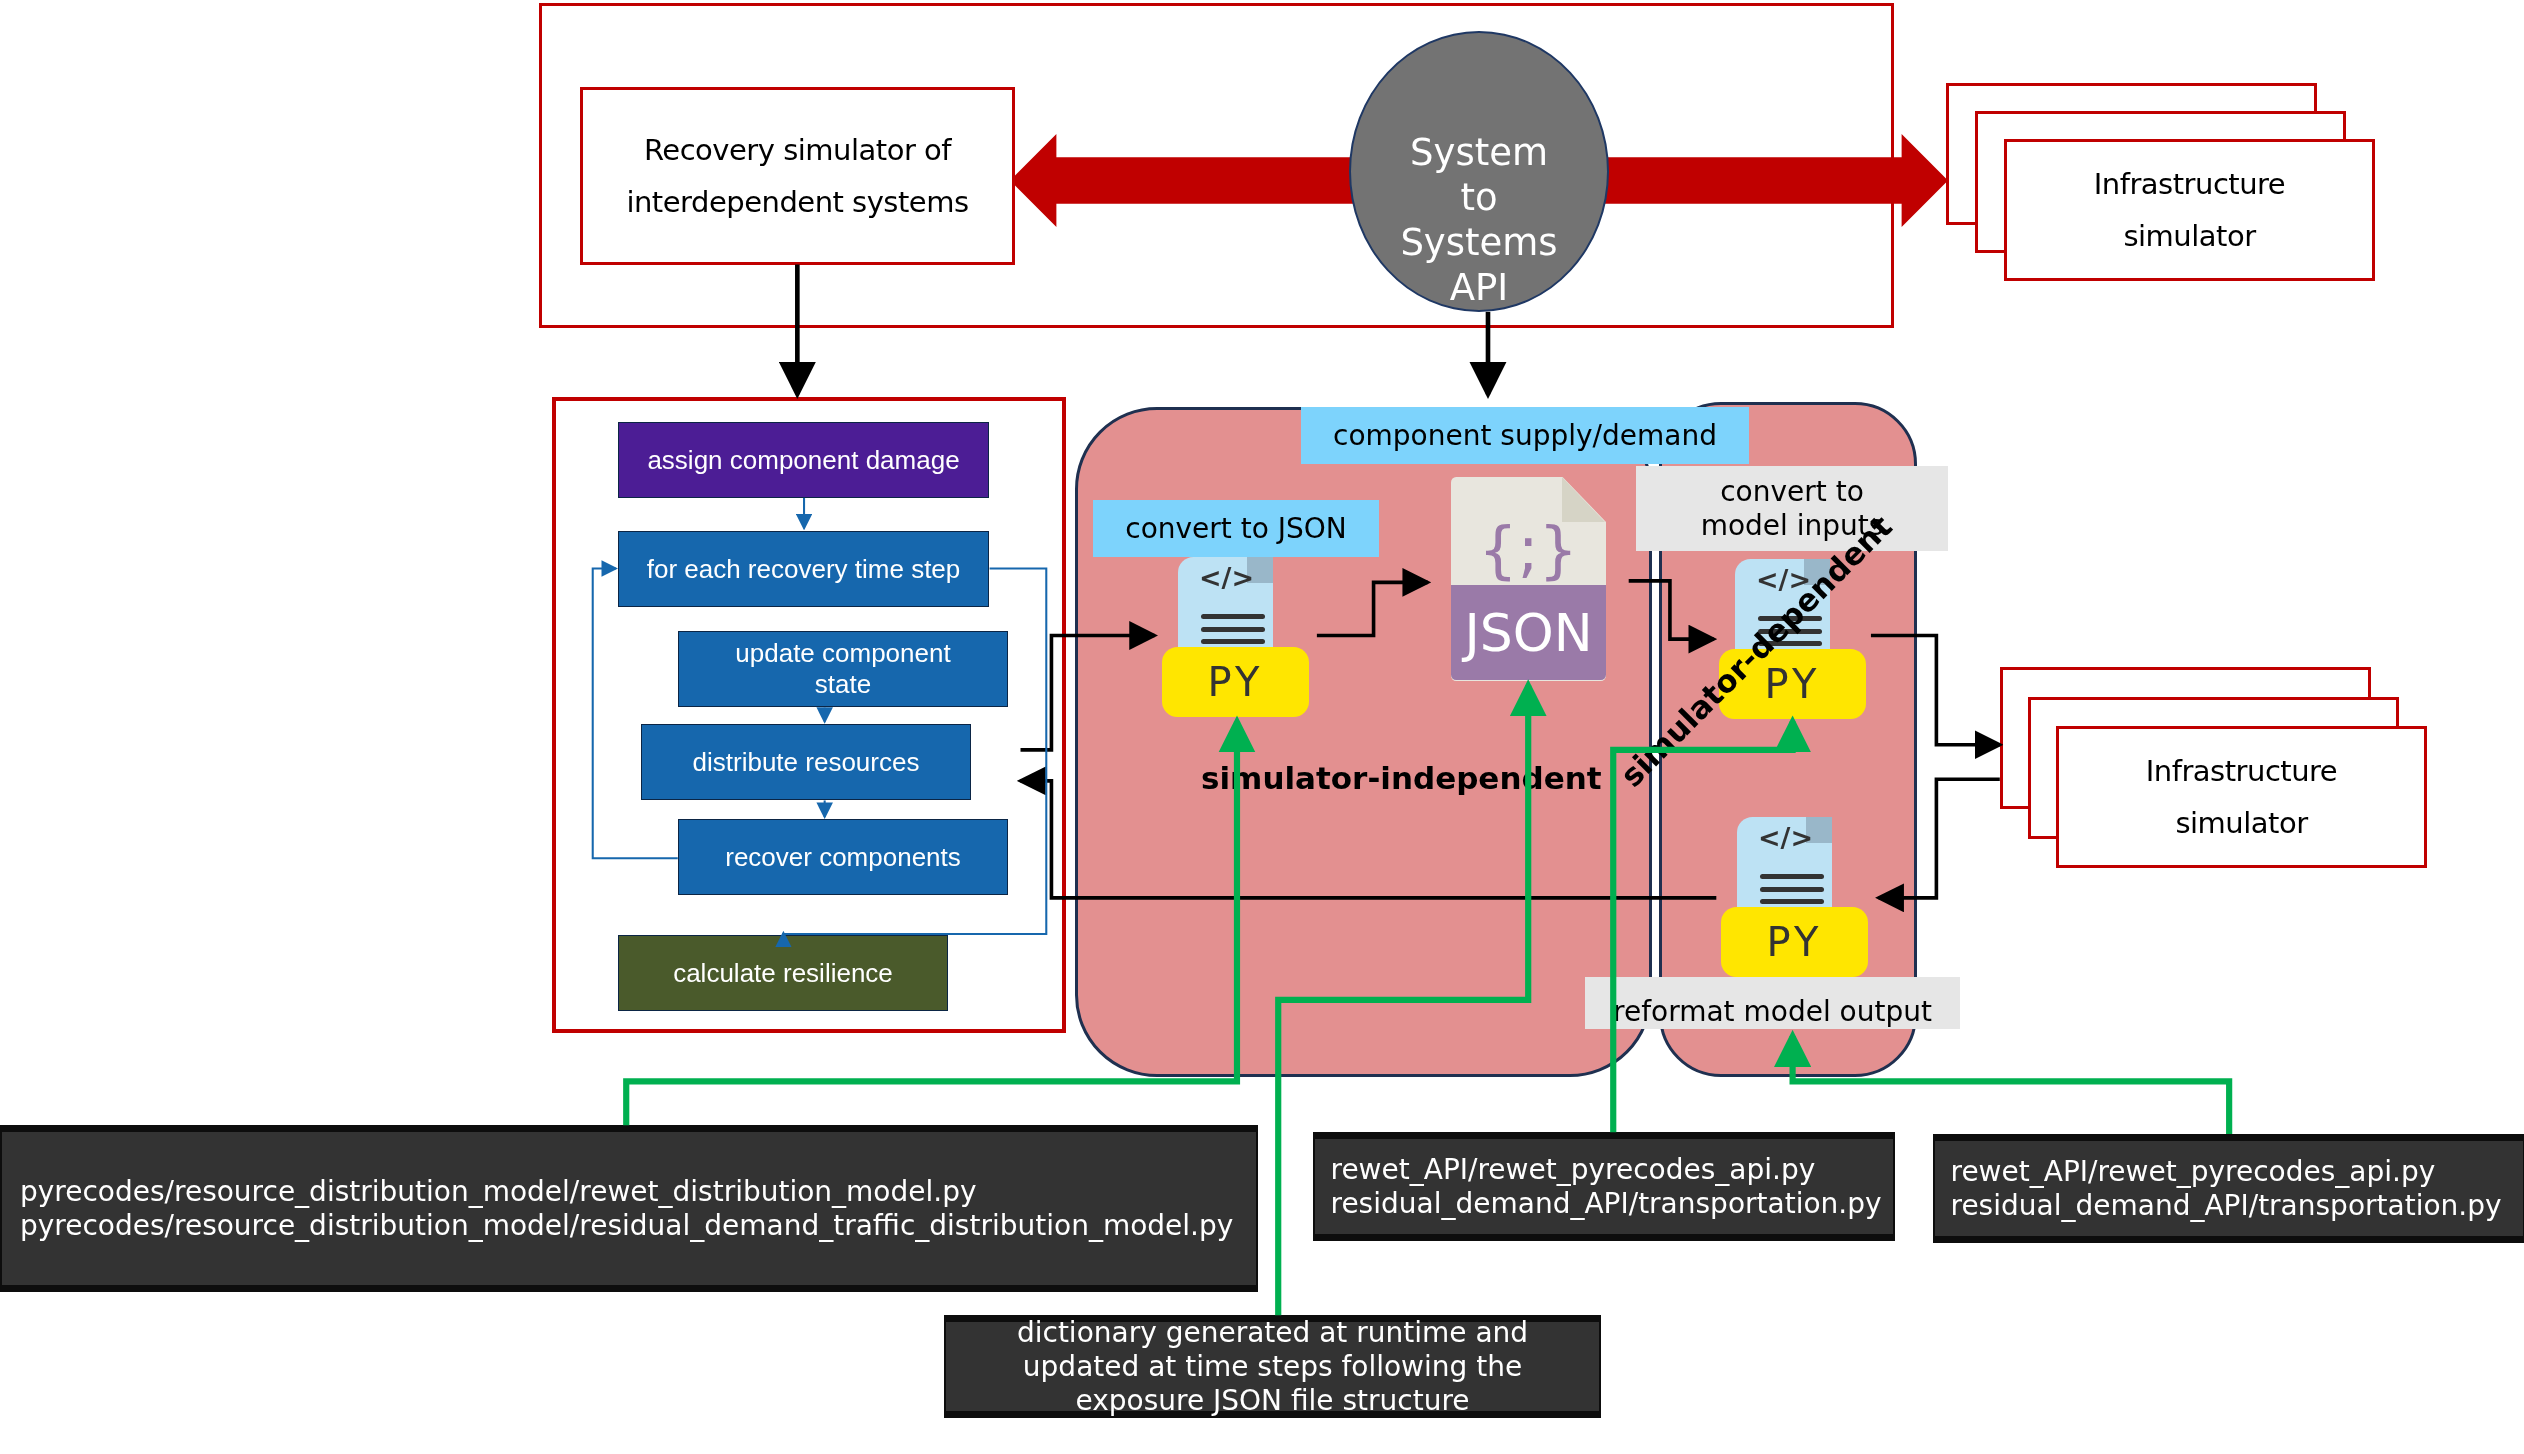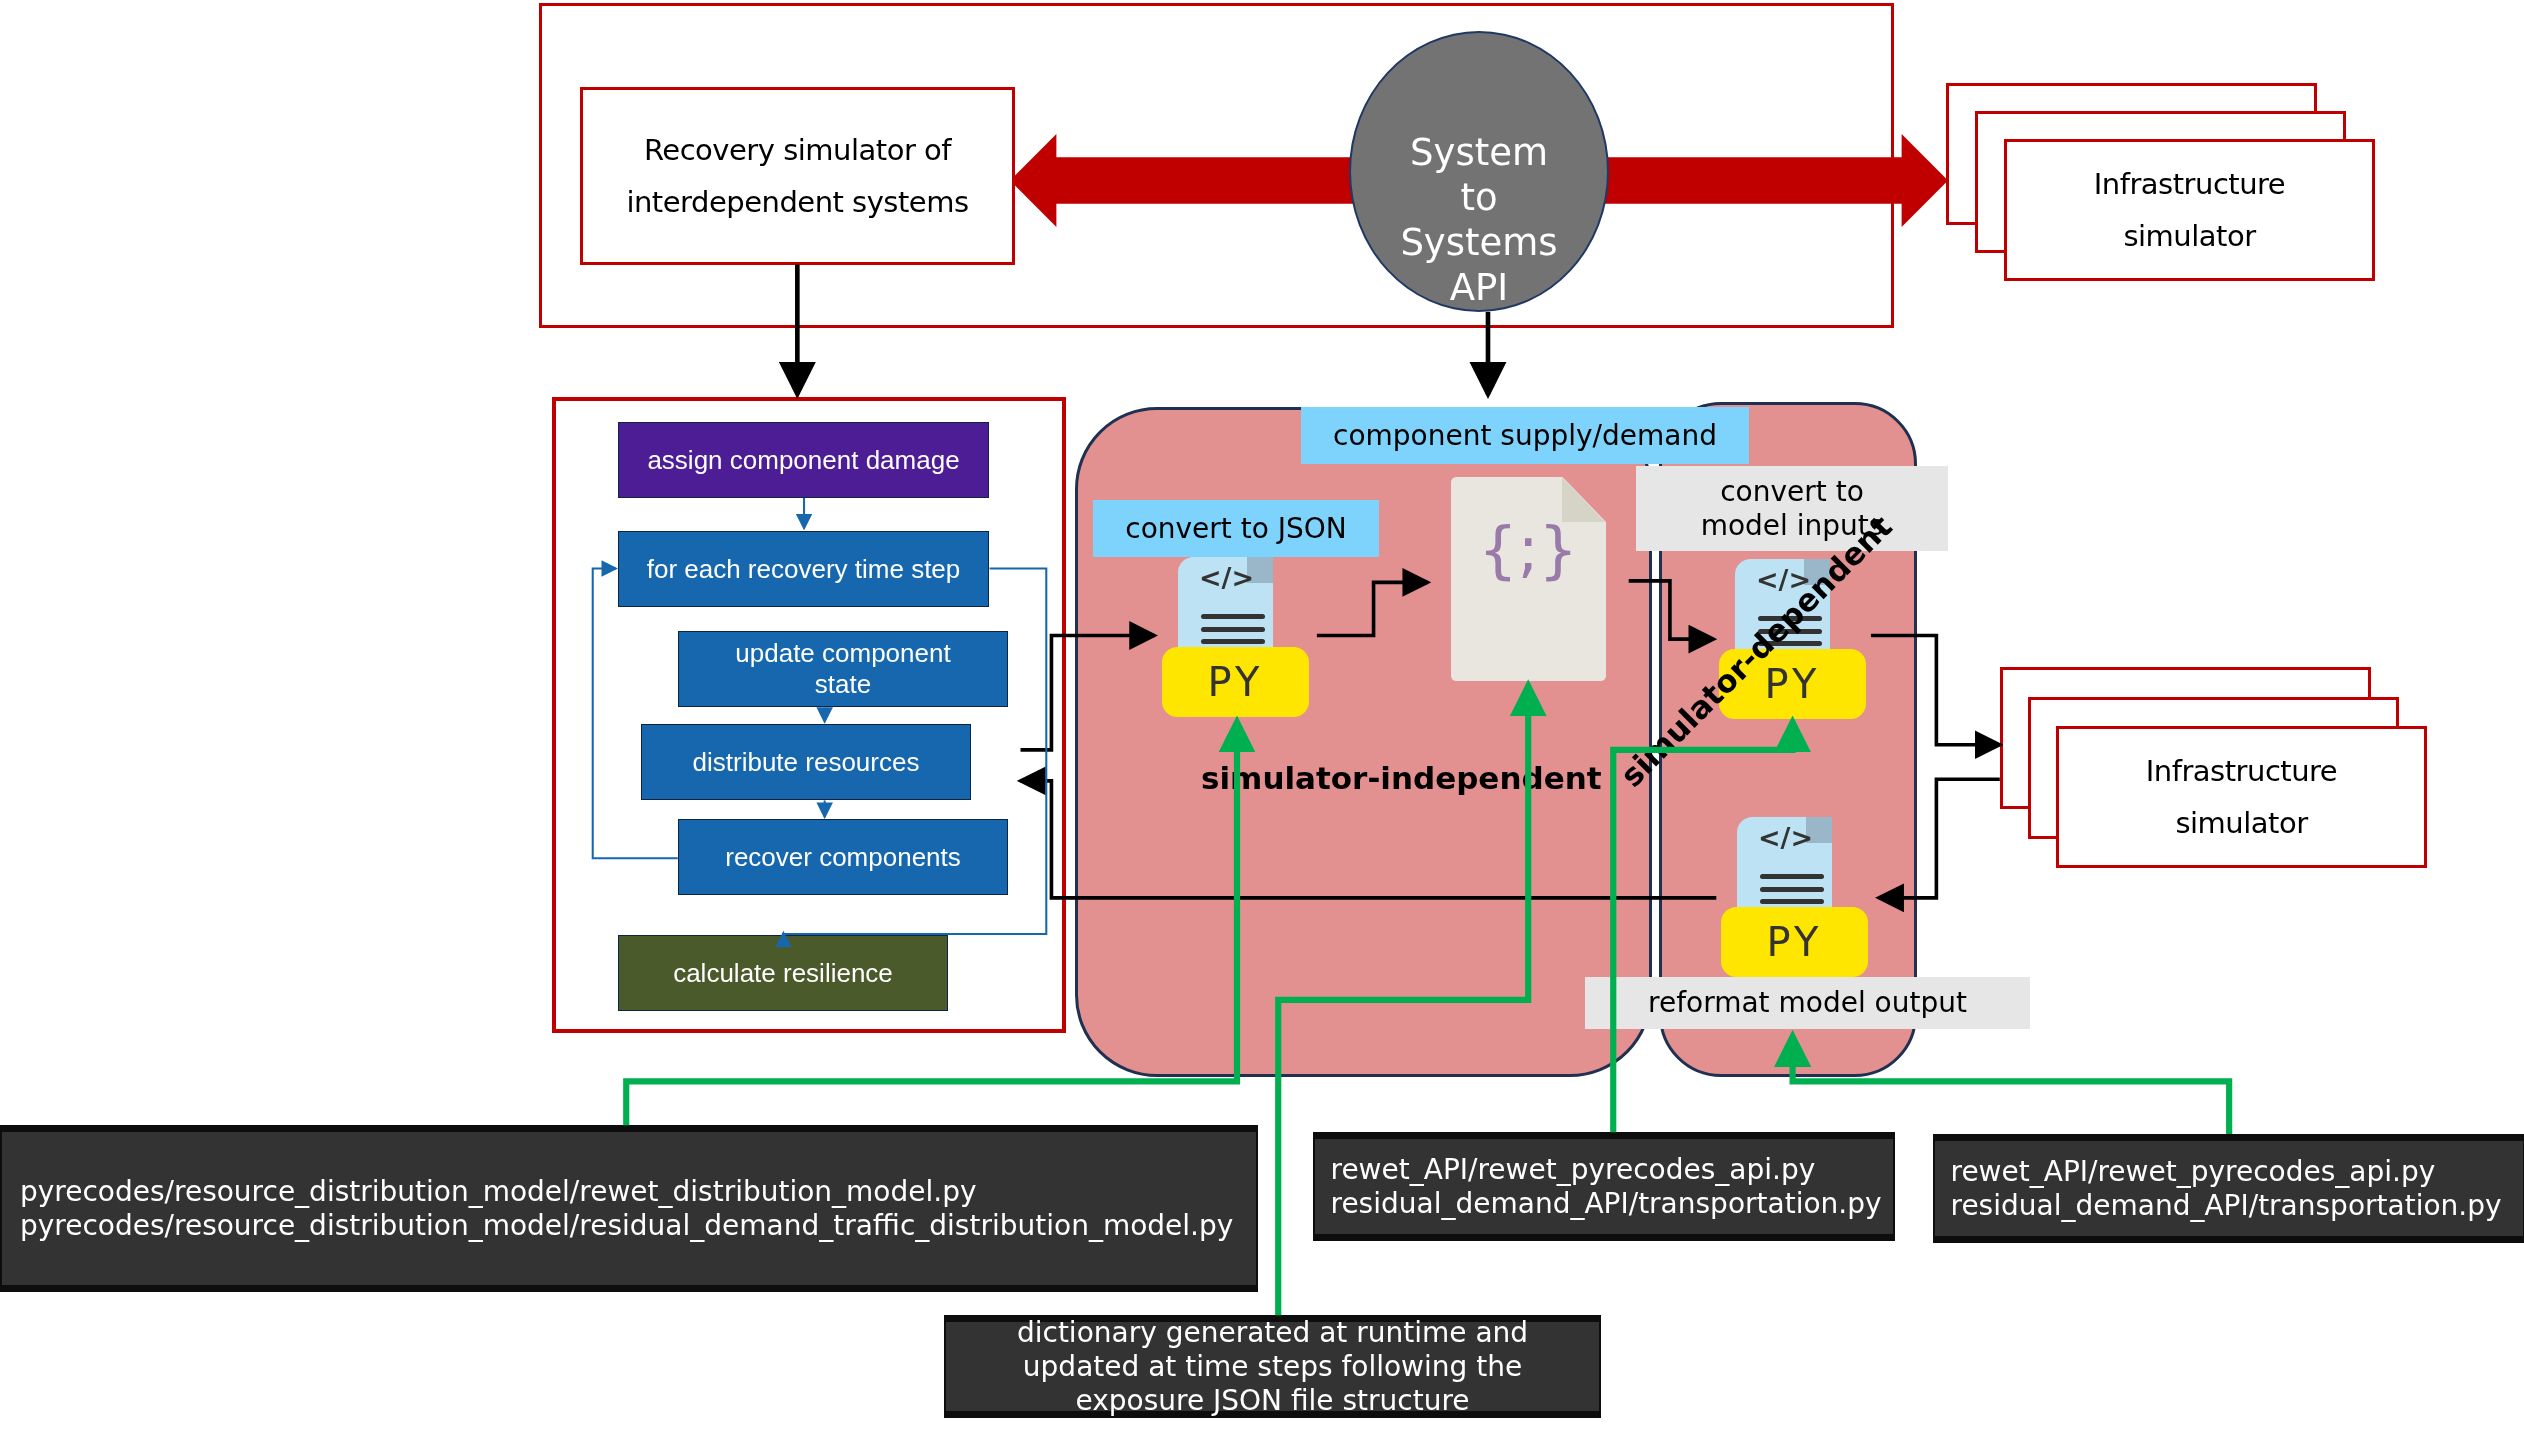--- a/index.html
+++ b/index.html
@@ -71,21 +71,21 @@
 
 <div class="abs lbl-blue" style="left:1301px;top:407px;width:448px;height:57px;">
   <span>component supply/demand</span>
 </div>
 <div class="abs lbl-blue" style="left:1093px;top:500px;width:286px;height:57px;">
   <span>convert to JSON</span>
 </div>
 <div class="abs lbl-grey" style="left:1636px;top:466px;width:312px;height:85px;">
   <span style="width:216px;">convert to model inputs</span>
 </div>
-<div class="abs lbl-grey" style="left:1585px;top:977px;width:445px;height:52px;">
+<div class="abs lbl-grey" style="left:1585px;top:977px;width:375px;height:52px;align-items:flex-end;">
   <span>reformat model output</span>
 </div>
 
 <div class="abs" style="left:1162px;top:557px;width:149px;height:160px;">
   <div class="abs" style="left:15.5px;top:0;width:95px;height:124px;background:#bde2f4;border-radius:15.5px 0 0 0;"></div>
   <div class="abs" style="left:85px;top:0;width:26px;height:26px;background:#99b7c9;"></div>
   <div class="abs" style="left:31px;top:5.2px;width:67px;text-align:center;font-size:27px;font-weight:bold;color:#333;">&lt;/&gt;</div>
   <div class="abs" style="left:39px;top:57px;width:64px;height:5.2px;background:#333;border-radius:2.6px;"></div>
   <div class="abs" style="left:39px;top:70px;width:64px;height:5.2px;background:#333;border-radius:2.6px;"></div>
   <div class="abs" style="left:39px;top:82px;width:64px;height:5.2px;background:#333;border-radius:2.6px;"></div>
@@ -109,20 +109,21 @@
   <div class="abs" style="left:39px;top:57px;width:64px;height:5.2px;background:#333;border-radius:2.6px;"></div>
   <div class="abs" style="left:39px;top:70px;width:64px;height:5.2px;background:#333;border-radius:2.6px;"></div>
   <div class="abs" style="left:39px;top:82px;width:64px;height:5.2px;background:#333;border-radius:2.6px;"></div>
   <div class="abs" style="left:0;top:90px;width:147px;height:70px;background:#ffe600;border-radius:15.5px;display:flex;align-items:center;justify-content:center;font-size:40px;color:#333;letter-spacing:4.1px;">PY</div>
 </div>
 
 <div class="abs" style="left:1451px;top:477px;width:155px;height:204px;">
   <div class="abs" style="left:0;top:0;width:155px;height:204px;background:#e8e6de;border-radius:5.2px;clip-path:polygon(0 0,72% 0,100% 22%,100% 100%,0 100%);"></div>
   <div class="abs" style="left:111px;top:0;width:43px;height:45px;background:#d6d4c6;clip-path:polygon(0 0,100% 100%,0 100%);"></div>
   <div class="abs" style="left:20.6px;top:36px;width:113px;text-align:center;font-size:62px;color:#9a7aa8;">{;}</div>
+  <div class="abs" style="left:0;top:108px;width:155px;height:95px;background:#9a7aa8;color:#fff;display:flex;align-items:center;justify-content:center;font-size:52px;border-radius:0 0 5.2px 5.2px;">JSON</div>
 </div>
 
 <div class="abs bold" style="left:1201px;top:760px;">simulator-independent</div>
 <div class="abs bold" style="left:1626px;top:763px;transform:rotate(-45deg);transform-origin:left center;white-space:nowrap;">simulator-dependent</div>
 
 <div class="abs whitebox" style="left:2000px;top:667px;width:371px;height:142px;"></div>
 <div class="abs whitebox" style="left:2028px;top:697px;width:371px;height:142px;"></div>
 <div class="abs whitebox" style="left:2056px;top:726px;width:371px;height:142px;">
   <span class="big" style="width:289px;">Infrastructure simulator</span>
 </div>

